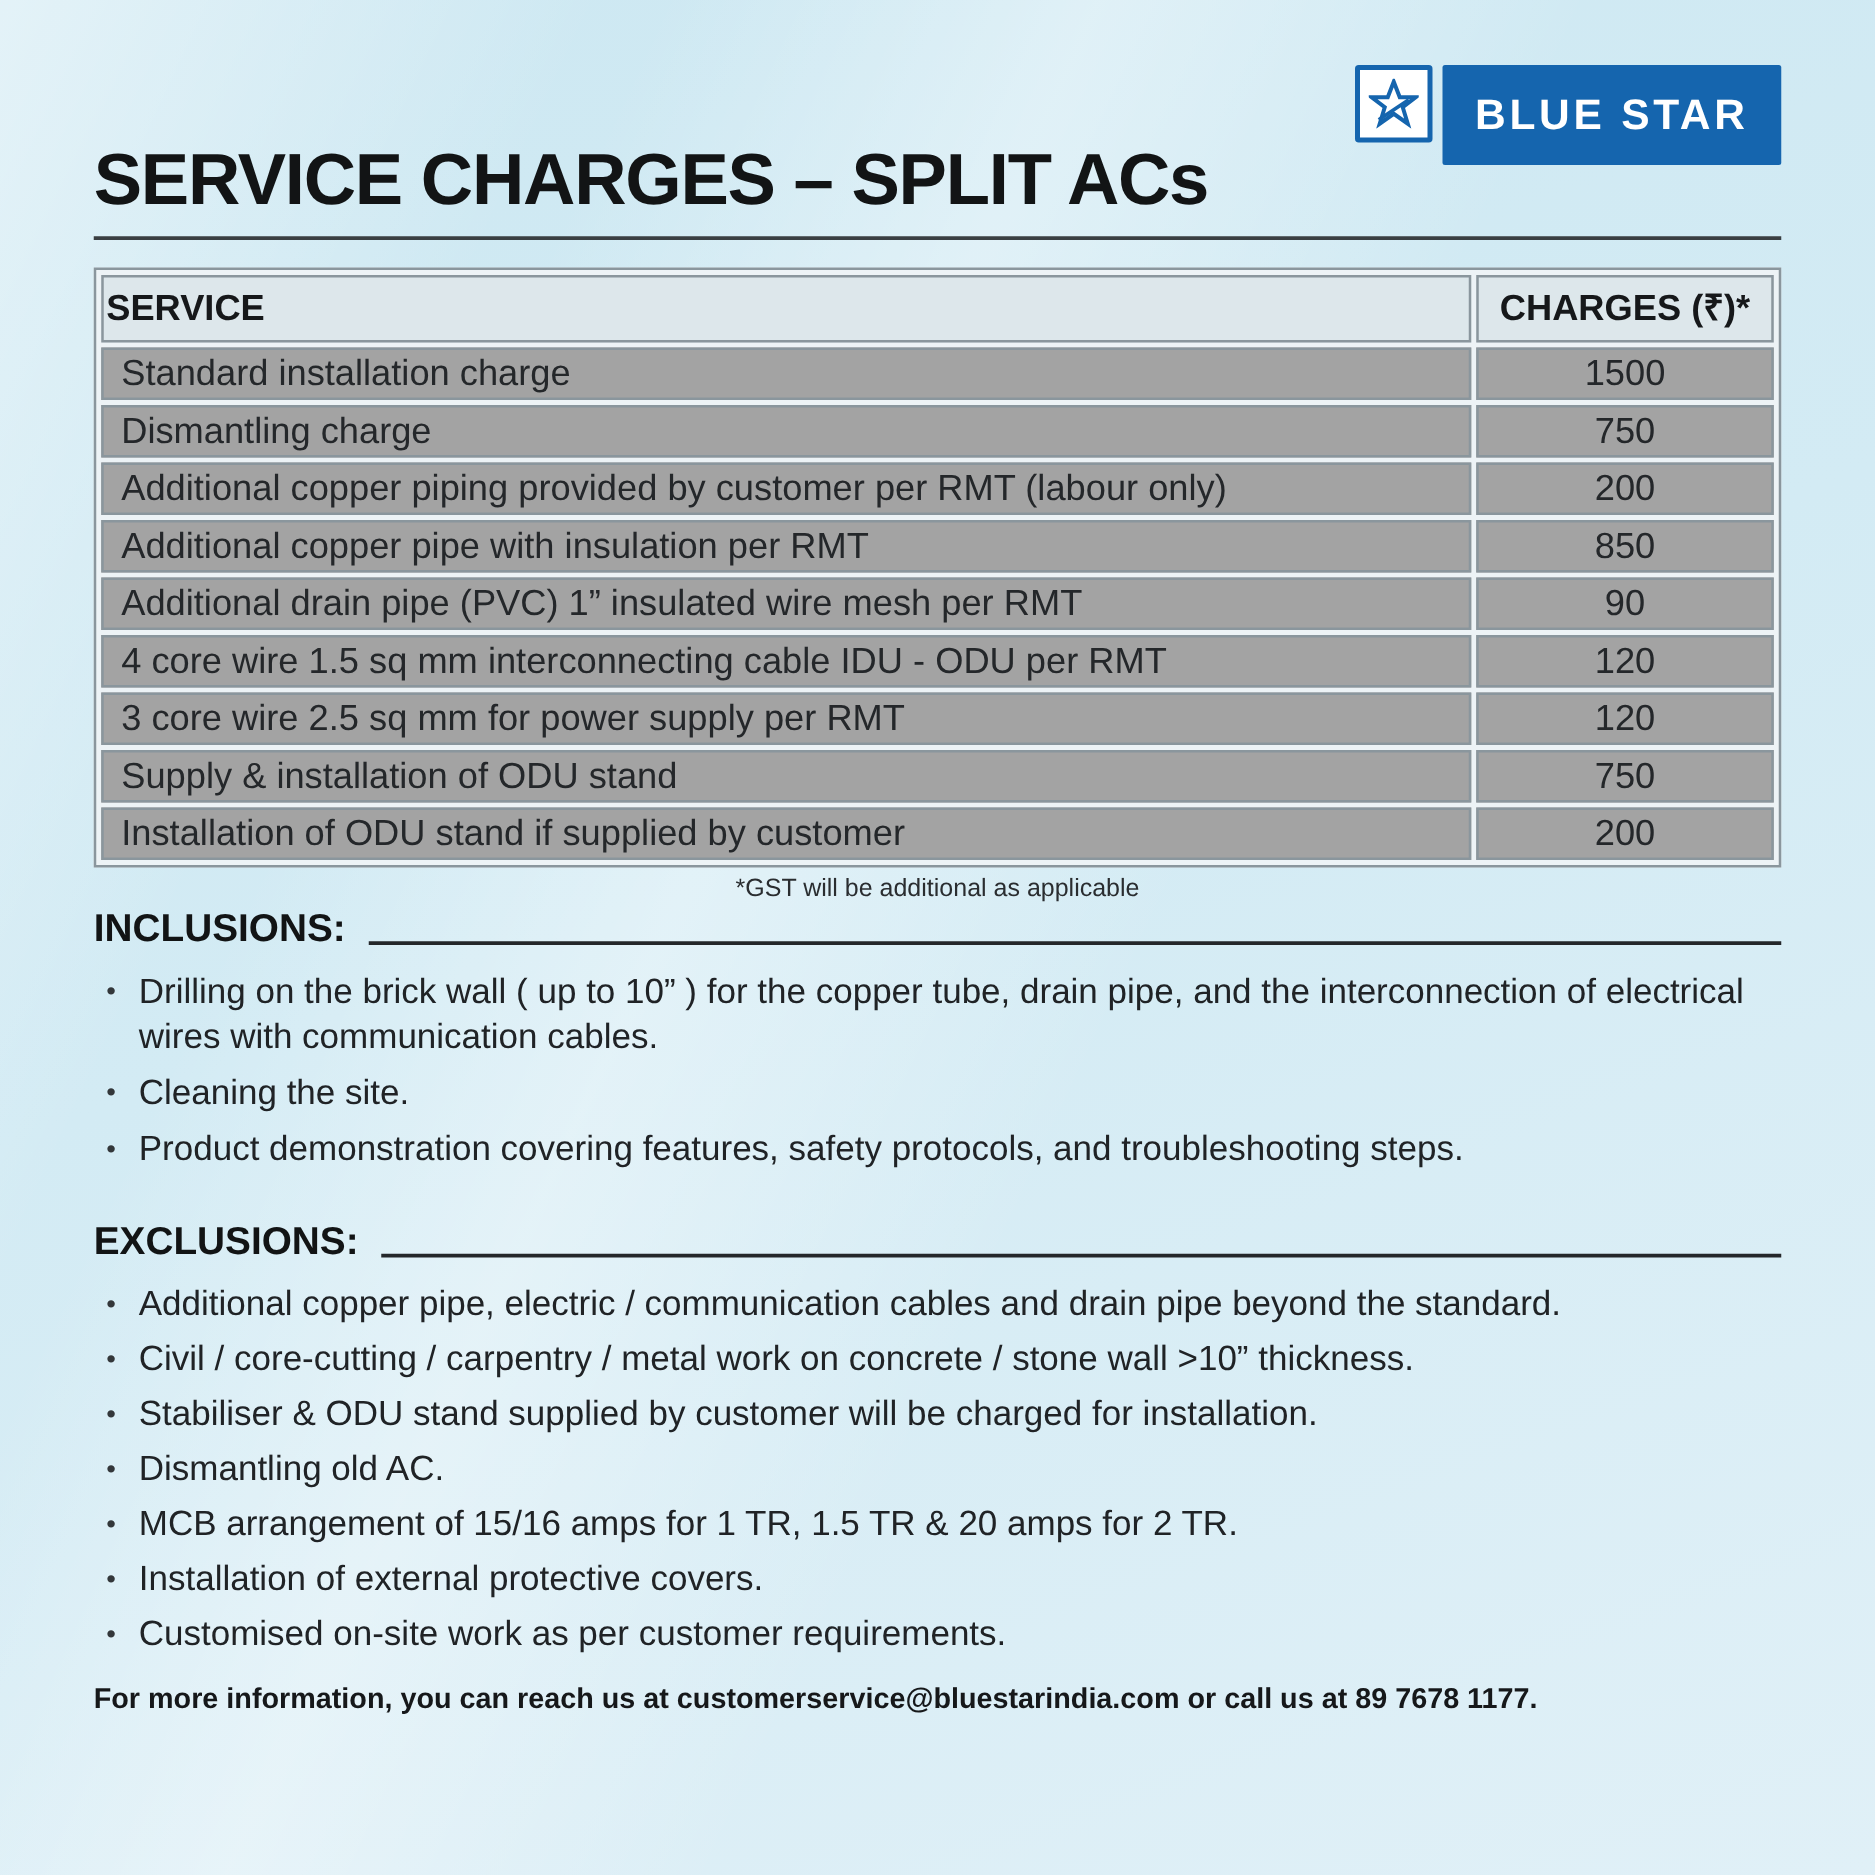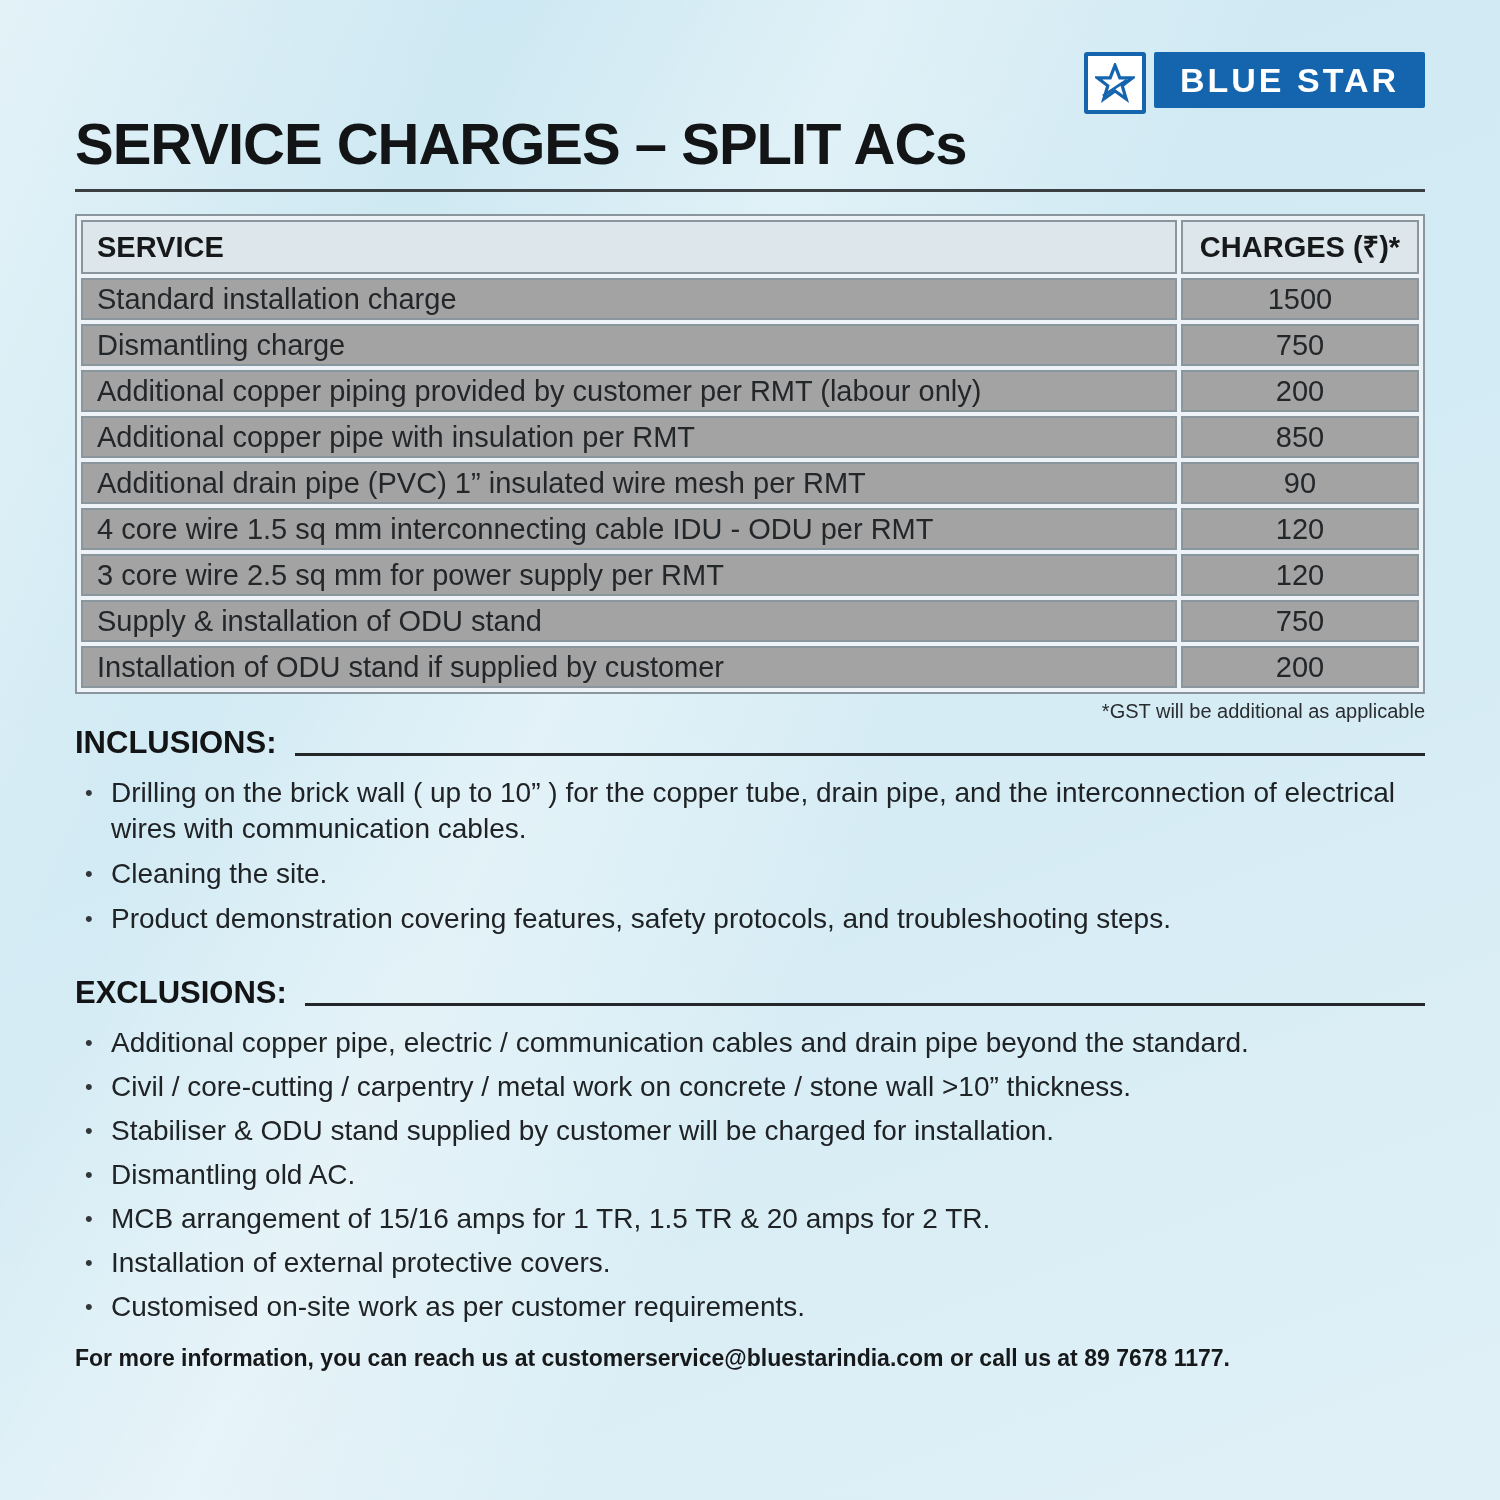--- a/index.html
+++ b/index.html
@@ -13,21 +13,21 @@
     width: 1500px; height: 1500px;
     padding: 52px 75px 0 75px;
     background:
       linear-gradient(115deg, rgba(255,255,255,0.45) 0%, rgba(255,255,255,0.0) 22%),
       linear-gradient(115deg, rgba(255,255,255,0) 24%, rgba(255,255,255,0.35) 40%, rgba(255,255,255,0) 58%),
       linear-gradient(160deg, #cde8f2 0%, #d3ebf4 45%, #e0f0f7 100%);
   }
 
   
   .logo-row { display: flex; justify-content: flex-end; height: 62px; }
-  .logo { display: flex; align-items: stretch; height: 56px; }
+  .logo { display: flex; align-items: stretch; height: 80px; }
   .logo-box {
     width: 62px; height: 62px; box-sizing: border-box;
     background: #ffffff; border: 4px solid #1565ae; border-radius: 3px;
     display: flex; align-items: center; justify-content: center;
     margin-right: 8px;
   }
   .logo-word {
     background: #1565ae; color: #ffffff; border-radius: 2px;
     display: flex; align-items: center; justify-content: center;
     padding: 0 26px; font-size: 34px; font-weight: 800; letter-spacing: 3px;
@@ -54,32 +54,32 @@
     table-layout: fixed;
   }
   table.charges th, table.charges td {
     border: 2px solid #8a969d;
     background: #a3a3a3;
     font-size: 29px;
   }
   table.charges th {
     background: #dde7eb;
     font-weight: 800; text-align: left;
-    padding: 8px 14px; line-height: 34px; color: #16181a;
+    padding: 8px 2px; line-height: 34px; color: #16181a;
   }
   table.charges th.col-charges { text-align: center; }
   table.charges td {
     padding: 4px 14px; line-height: 30px; color: #24272a;
   }
   td.charge-cell { text-align: center; }
   col.c-service { width: auto; }
   col.c-charges { width: 238px; }
 
   .gst-note {
-    text-align: right; font-size: 20px; color: #2a2d30;
+    text-align: center; font-size: 20px; color: #2a2d30;
     margin-top: 6px; font-weight: 400;
   }
 
   
   .section-head {
     display: flex; align-items: flex-end;
     margin-top: 2px;
   }
   .section-head.exclusions { margin-top: 38px; }
   .section-head .head-label {

